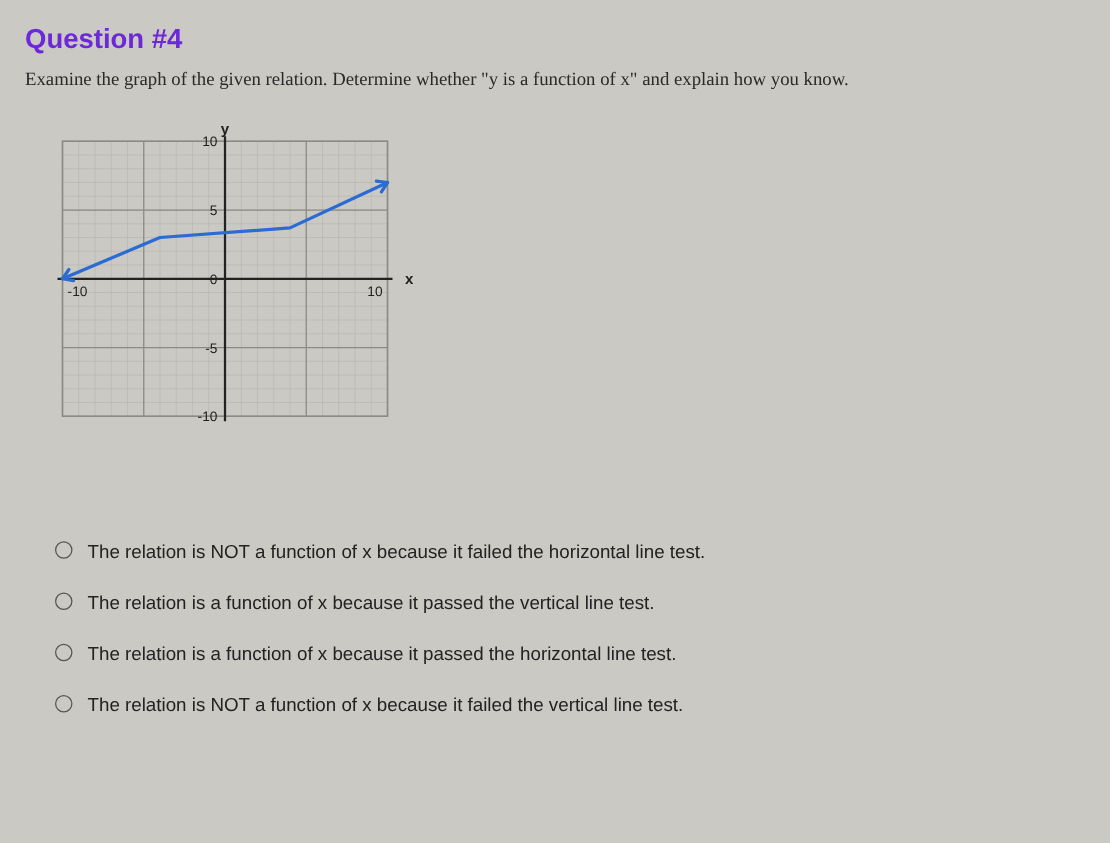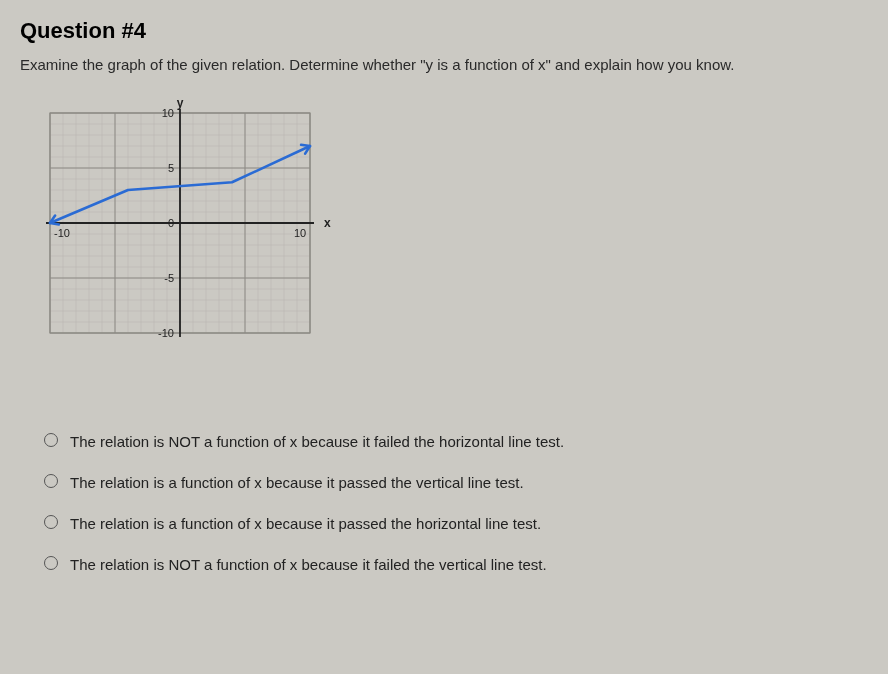--- a/index.html
+++ b/index.html
@@ -9,26 +9,27 @@
       width: 888px;
       height: 674px;
       padding: 18px 20px;
       color: #1a1a1a;
       position: relative;
     }
     .question-title {
       font-size: 22px;
       font-weight: bold;
       margin-bottom: 12px;
-      color: #000000;
+      color: #6d28d9;
     }
     .question-prompt {
       font-size: 15px;
       color: #2a2a2a;
       margin-bottom: 20px;
+      font-family: Liberation Serif, serif;
     }
     .chart-wrap {
       margin-left: 8px;
       margin-bottom: 80px;
     }
     .radio-options {
       margin-left: 24px;
     }
     .radio-row {
       display: flex;

